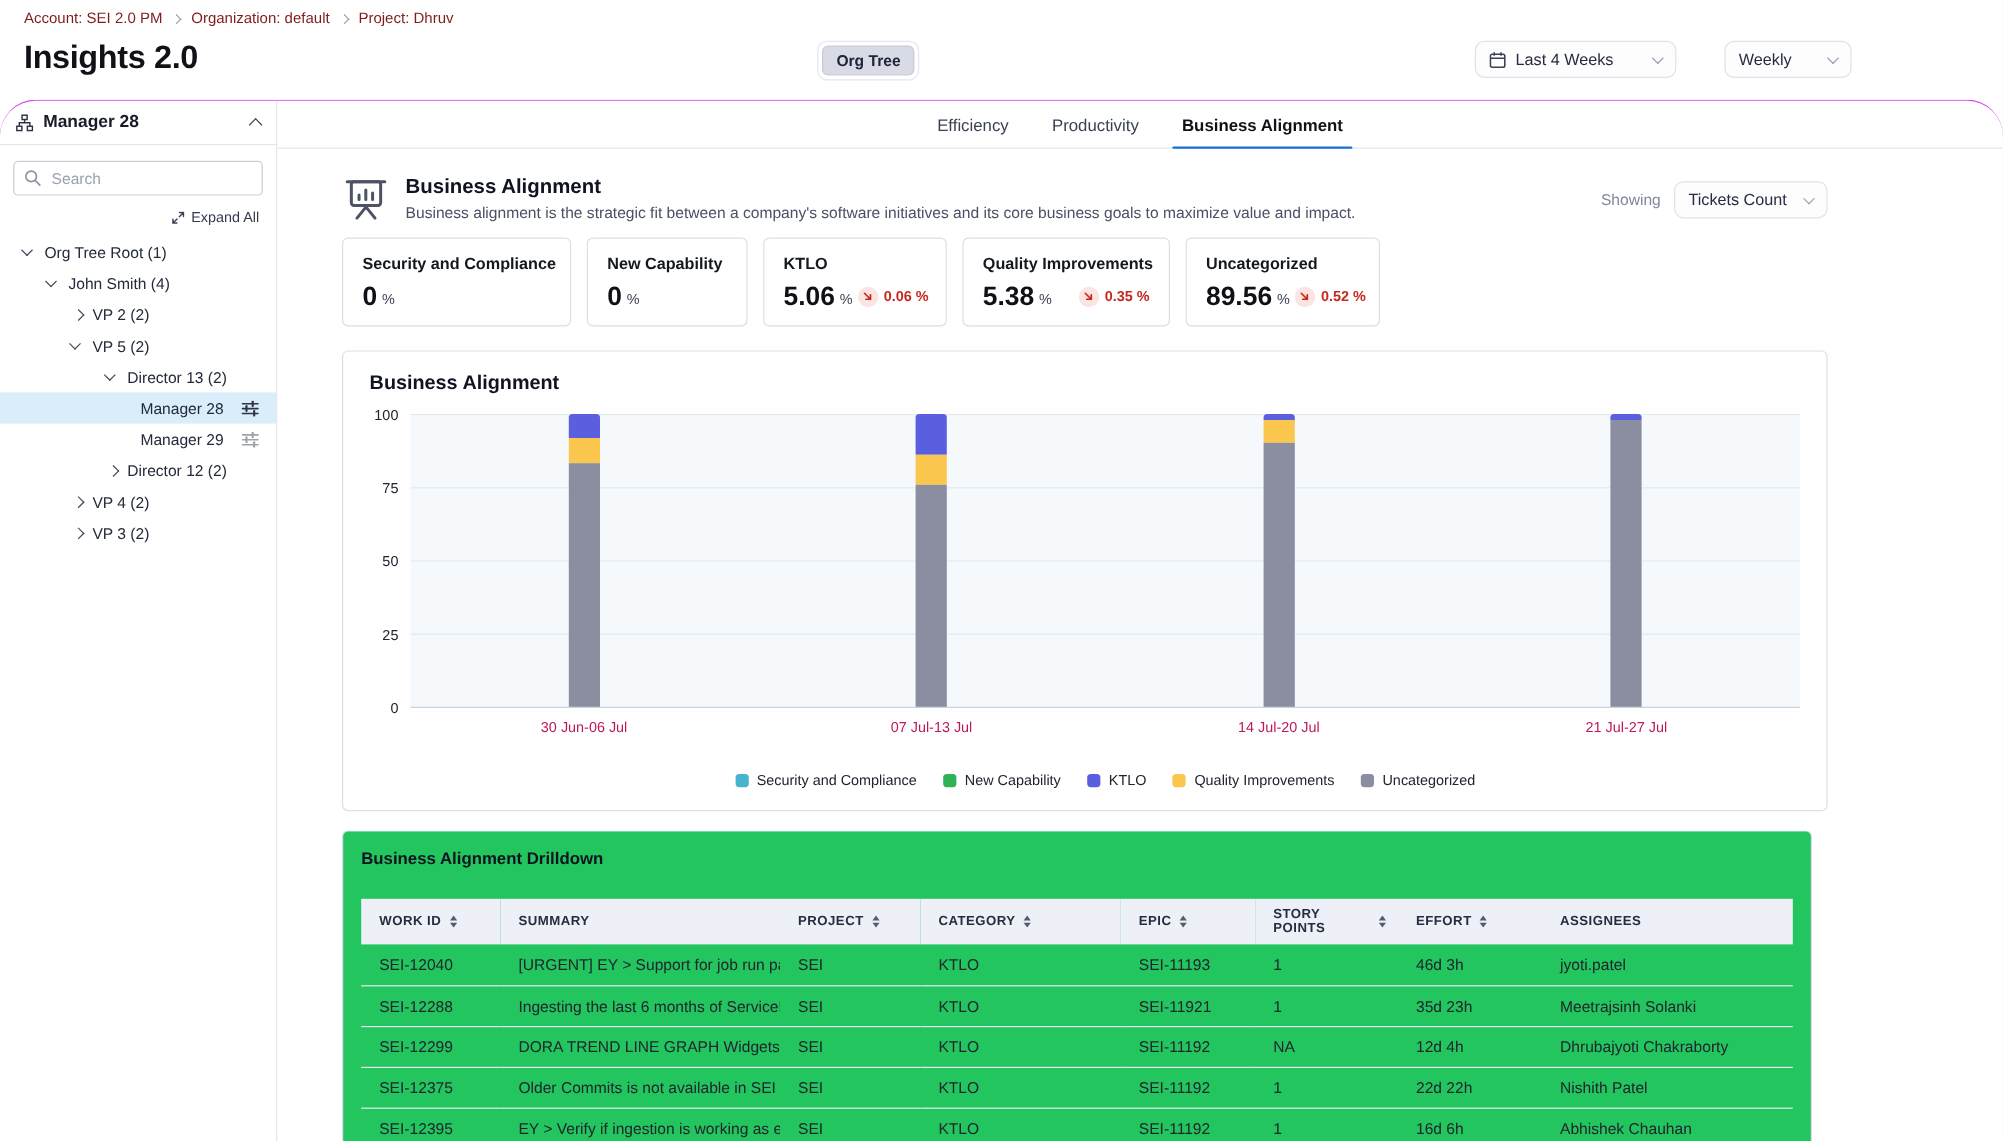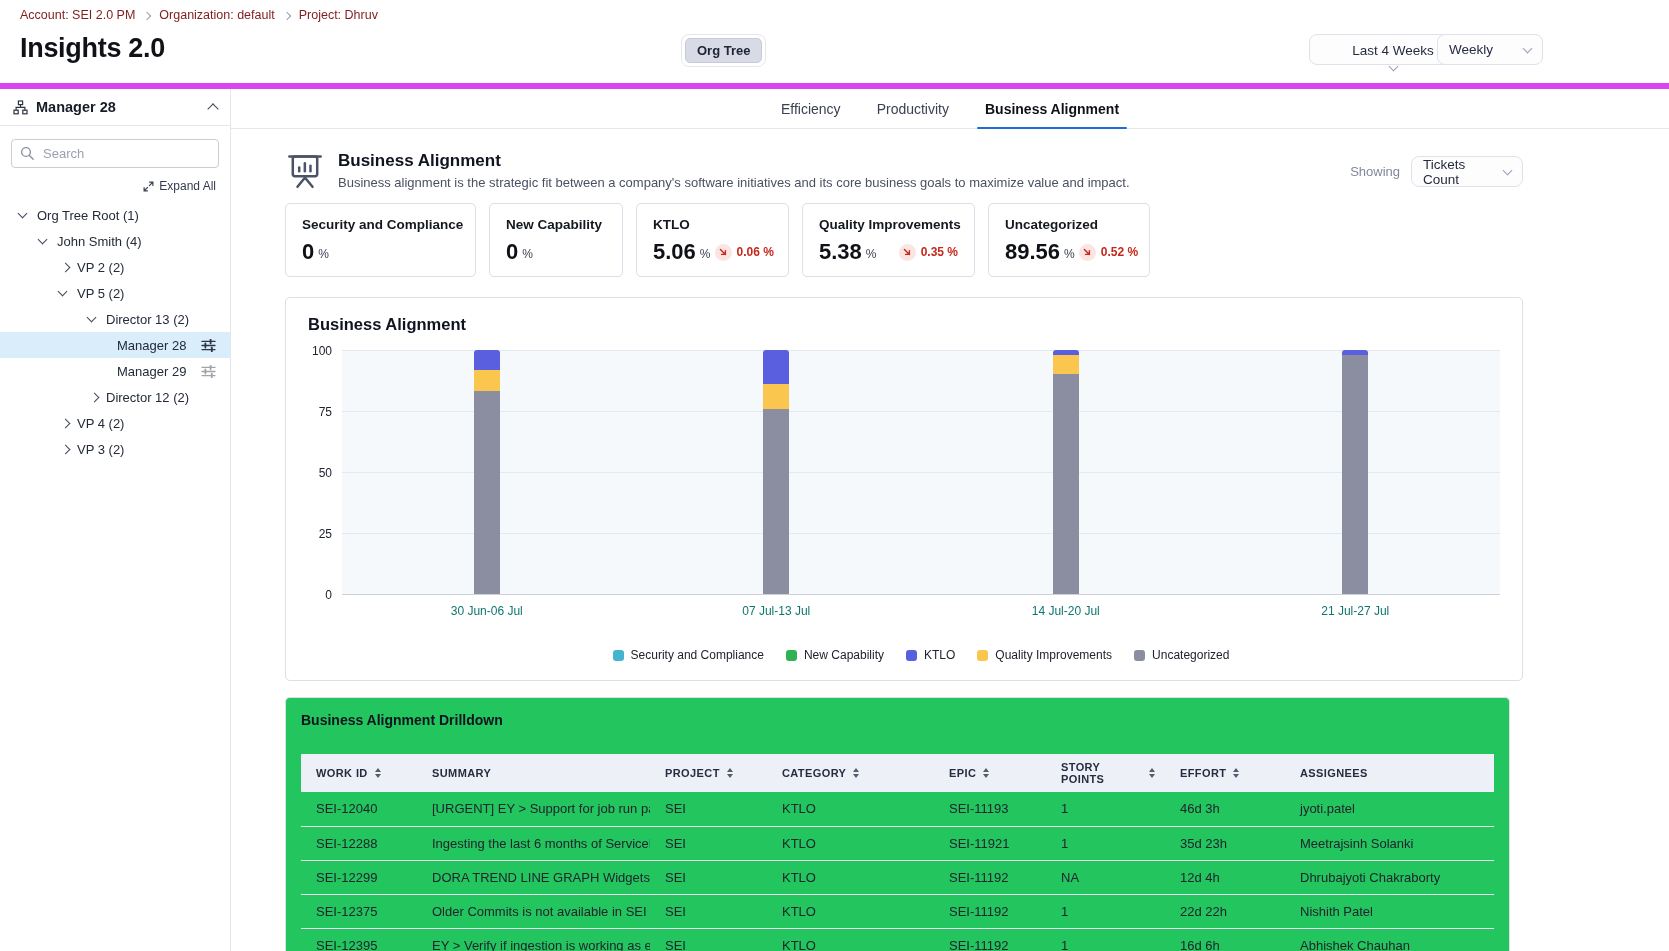--- a/index.html
+++ b/index.html
@@ -11,27 +11,27 @@
   .breadcrumb { position:absolute; top:8px; left:20px; display:flex; align-items:center; gap:9px; font-size:12.5px; }
   .crumb { color:#7f1d1d; cursor:pointer; }
   .crumb-sep { width:6px; height:6px; border-right:1.5px solid #98a0b0; border-bottom:1.5px solid #98a0b0; transform:rotate(-45deg); margin-top:1px; }
   .page-title { position:absolute; top:33px; left:20px; font-size:27px; font-weight:bold; letter-spacing:-0.3px; color:#101218; }
 
   .orgtree-wrap { position:absolute; left:681px; top:34px; background:#fff; border:1px solid #e4e6f0; border-radius:8px; padding:3px; }
   .orgtree-btn { background:#d8dae5; border:1px solid #c7cad9; border-radius:5px; padding:4px 11px; font-size:13px; font-weight:bold; color:#21253a; cursor:pointer; font-family:inherit; }
 
   .dd { position:absolute; top:34px; height:31px; border:1px solid #dfe2ec; border-radius:8px; background:#fdfdfe;
         display:flex; align-items:center; padding:0 11px; gap:8px; font-size:13.5px; color:#262b40; cursor:pointer; }
-  .dd-daterange { left:1309px; width:168px;flex-direction:column; }
+  .dd-daterange { left:1229px; width:168px; }
   .dd-granularity { left:1437px; width:106px;justify-content:flex-end; }
   .dd-label { flex:1; }
   .chev-dd { width:7px; height:7px; border-right:1.6px solid #9aa1b5; border-bottom:1.6px solid #9aa1b5; transform:rotate(45deg); margin-top:-3px; flex:none; }
 
   
-  .app-body { display:flex; height:868px; border-top:6px solid #d946ef; }
+  .app-body { display:flex; height:868px; border-top:1px solid #d946ef;border-radius:30px; }
 
   
   .sidebar { width:231px; flex:none; border-right:1px solid #e4e6ed; }
   .sidebar-header { height:37px; display:flex; align-items:center; gap:8px; padding:0 13px; border-bottom:1px solid #e4e6ed; font-size:14.5px; font-weight:bold; color:#181c28; }
   .chev-up { width:8px; height:8px; border-right:1.8px solid #3f4758; border-bottom:1.8px solid #3f4758; transform:rotate(-135deg); margin-left:auto; margin-top:4px; cursor:pointer; }
   .search-wrap { margin:13px 11px 0; position:relative; }
   .search-wrap input { width:100%; height:29px; border:1px solid #c9cdd8; border-radius:4px; padding:0 8px 0 31px; font-size:13px; color:#333; outline:none; font-family:inherit; }
   .search-wrap input::placeholder { color:#9aa1af; }
   .search-icon { position:absolute; left:9px; top:7px; }
   .expand-all { display:flex; justify-content:flex-end; align-items:center; gap:5px; margin:11px 14px 9px; font-size:12px; color:#343b4e; cursor:pointer; }
@@ -55,21 +55,21 @@
   .content { flex:1; overflow:hidden; padding:10px 0 0 54px; }
 
   
   .section-header { display:flex; align-items:flex-start; width:1238px; }
   .sec-icon { margin-top:2px; flex:none; }
   .sec-text { margin-left:13px; }
   .sec-title { font-size:17px; font-weight:bold; color:#101320; }
   .sec-desc { font-size:13px; color:#4a5164; margin-top:4px; }
   .sec-right { margin-left:auto; display:flex; align-items:center; gap:11px; margin-top:5px; }
   .showing-label { font-size:13px; color:#80889a; }
-  .dd-inline { position:static; width:112px;justify-content:center; }
+  .dd-inline { position:static; width:128px;justify-content:center; }
 
   
   .stat-cards { display:flex; gap:13px; margin-top:13px; }
   .stat-card { border:1px solid #dcdee8; border-radius:5px; background:#fff; padding:13px 16px; }
   .stat-card:nth-child(1){ width:191px; } .stat-card:nth-child(2){ width:134px; }
   .stat-card:nth-child(3){ width:153px; } .stat-card:nth-child(4){ width:173px; }
   .stat-card:nth-child(5){ width:162px; }
   .stat-title { font-size:13.5px; font-weight:bold; color:#14181f; white-space:nowrap; }
   .stat-value-row { margin-top:9px; display:flex; align-items:center; gap:4px; }
   .stat-value { font-size:22px; font-weight:bold; color:#0f1117; line-height:1; }
@@ -85,21 +85,21 @@
   .y-axis { width:34px; position:relative; height:244px; flex:none; }
   .ytick { position:absolute; right:10px; transform:translateY(50%); font-size:12px; color:#20242e; }
   .plot { flex:1; position:relative; height:244px; background:#f5f9fc; border-bottom:1px solid #ccd2da; }
   .gridline { position:absolute; left:0; right:0; height:1px; background:#e4e9ef; }
   .bars { position:absolute; left:0; right:0; top:0; bottom:0; display:flex; }
   .bar-slot { flex:1; display:flex; justify-content:center; align-items:flex-end; }
   .bar { width:26px; display:flex; flex-direction:column; }
   .bar-seg { width:100%; }
   .bar-seg.top-seg { border-radius:3px 3px 0 0; }
   .x-labels { display:flex; margin-left:34px; margin-top:9px; }
-  .x-label { flex:1; text-align:center; font-size:12px; color:#0f766e; }
+  .x-label { flex:1; text-align:center; font-size:12px; color:#be185d; }
   .legend { display:flex; justify-content:center; align-items:center; gap:22px; margin:30px 0 0 34px; }
   .legend-item { display:flex; align-items:center; gap:7px; font-size:12px; color:#20242e; cursor:pointer; }
   .legend-swatch { width:11px; height:11px; border-radius:3px; flex:none; }
 
   
   .drill-card { margin-top:16px; width:1225px; border:1px solid #dcdee8; border-radius:5px 5px 0 0; border-bottom:none; background:#22c55e; padding:14px 15px; }
   .drill-title { font-size:14px; font-weight:bold; color:#101320; }
   table { margin-top:26px; border-collapse:collapse; width:100%; table-layout:fixed; }
   thead th { background:#eef0f7; height:38px; font-size:11px; font-weight:bold; color:#272c3f; text-align:left; padding:0 10px 0 15px; letter-spacing:.4px; }
   th .th-inner { display:flex; align-items:center; gap:7px; }

